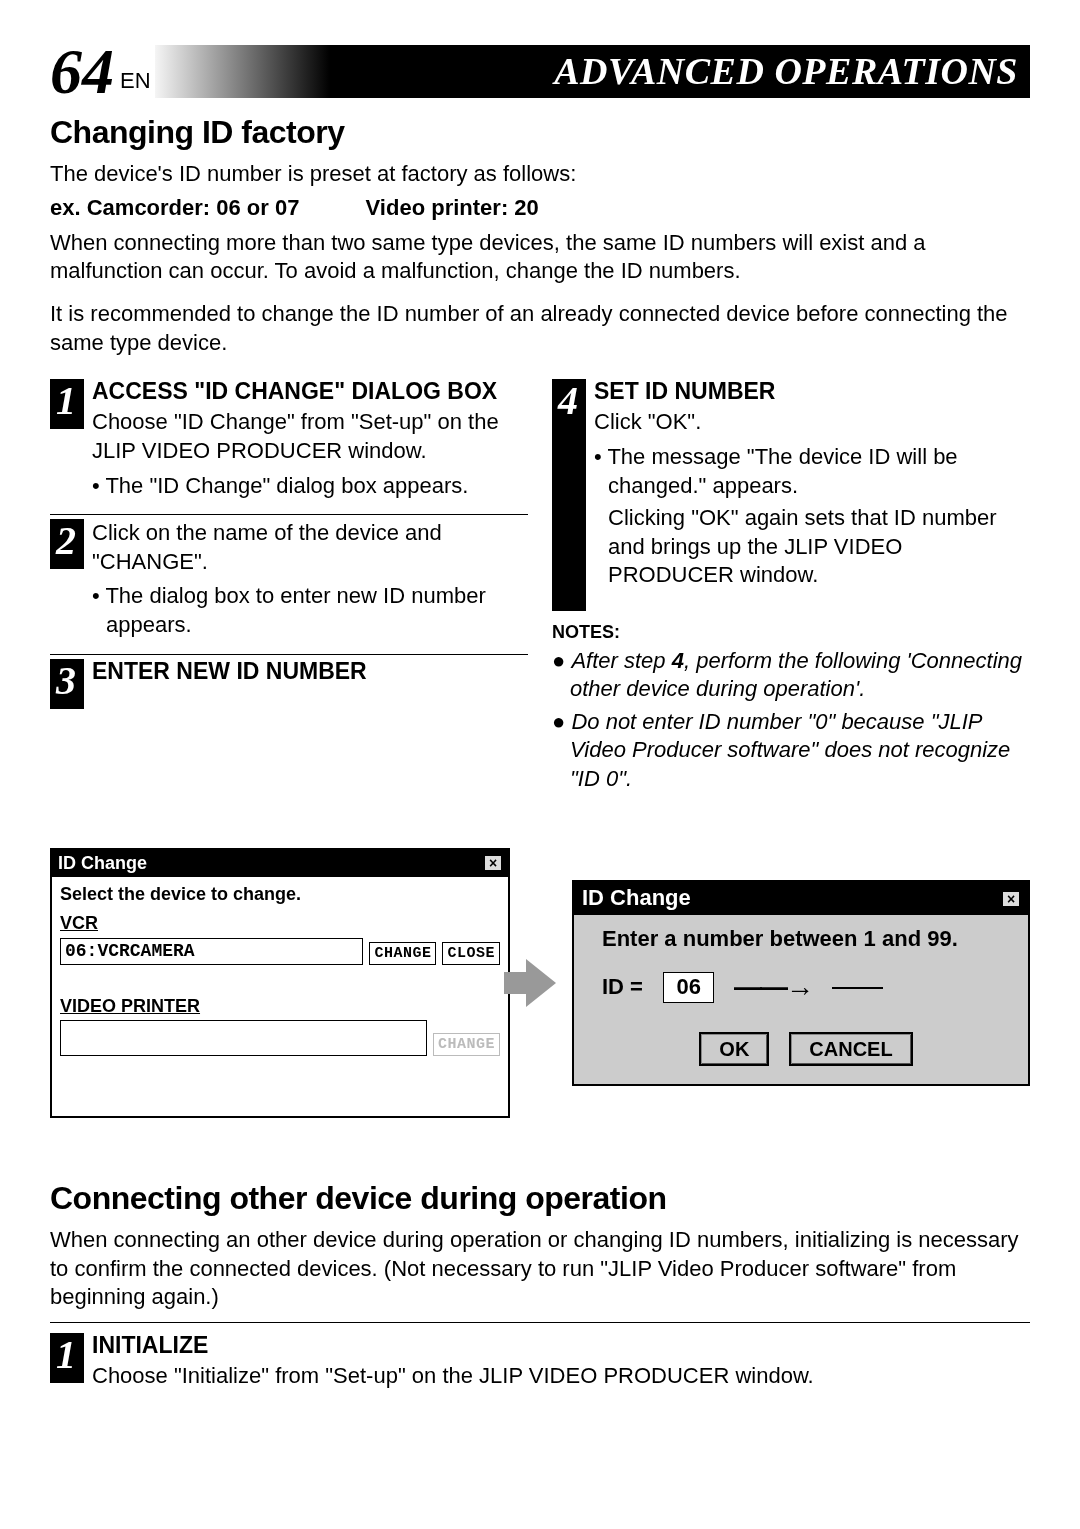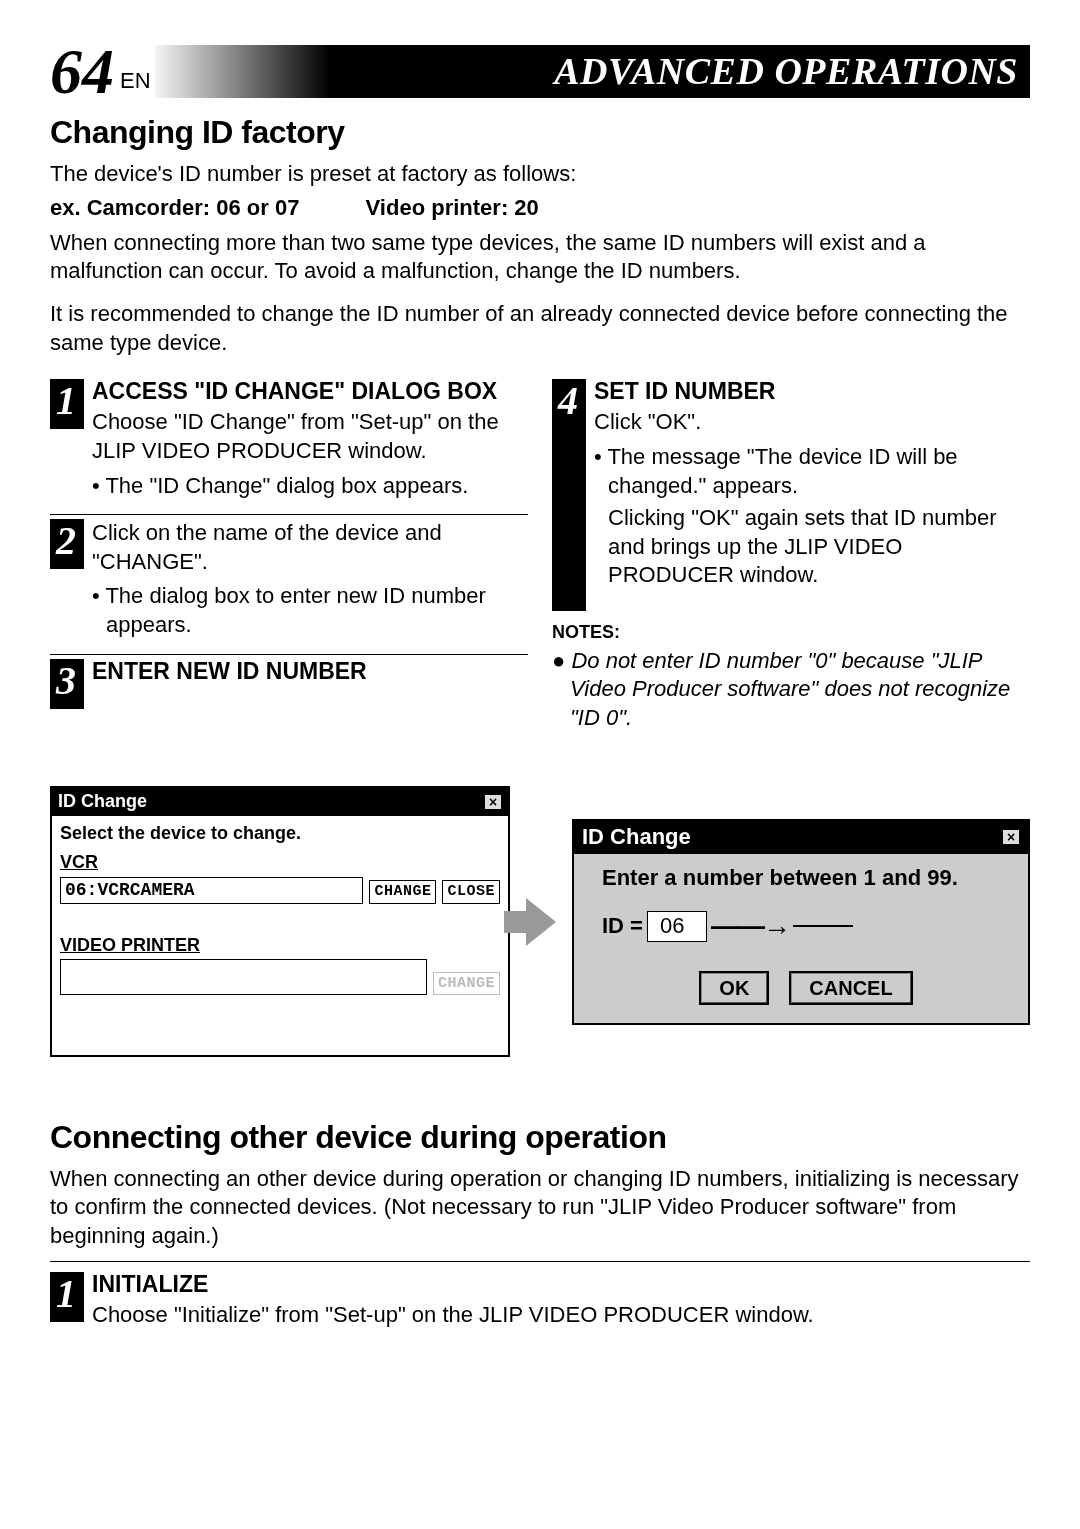--- a/index.html
+++ b/index.html
@@ -220,32 +220,32 @@
     padding: 2px 8px;
     display: flex;
     justify-content: space-between;
     align-items: center;
   }
   .dlg2-body { padding: 10px 18px 18px 28px; border-radius: 11px; }
   .dlg2-instr { font-weight: bold; margin-bottom: 16px; }
   .id-row {
     display: flex;
     align-items: center;
-    gap: 4px;
+    gap: 20px;
     font-weight: bold;
     margin-bottom: 26px;
   }
   .id-input {
     border: 1px solid #000;
     background: #fff;
-    width: 60px;
+    width: 51px;
     padding: 0 12px;
-    font-weight: normal;
+    font-weight: bold;
     font-size: 22px;
-    text-align: left;
+    text-align: right;
   }
   .thin-arrow {
     font-size: 28px;
     letter-spacing: -2px;
   }
   .btn-row {
     display: flex;
     justify-content: center;
     gap: 20px;
   }
@@ -319,20 +319,23 @@
         <div class="step-head">SET ID NUMBER</div>
         <div class="step-text">Click "OK".</div>
         <ul class="bullets">
             <li>The message "The device ID will be changed." appears.</li>
           </ul>
         <div class="indent-sub">Clicking "OK" again sets that ID number and brings up the JLIP VIDEO PRODUCER window.</div>
       </div>
     </div>
     <div class="notes-head">NOTES:</div>
     <ul class="notes">
+      <li>
+        <span>After step </span><span class="emph-step">4</span><span>, perform the following 'Connecting other device during operation'.</span>
+      </li>
       <li>Do not enter ID number "0" because "JLIP Video Producer software" does not recognize "ID 0".</li>
     </ul>
   </div>
 </div>
 
 <div class="dialogs-row">
 
   <div class="dialog1">
     <div class="dlg-title">
       <span>ID Change</span>

